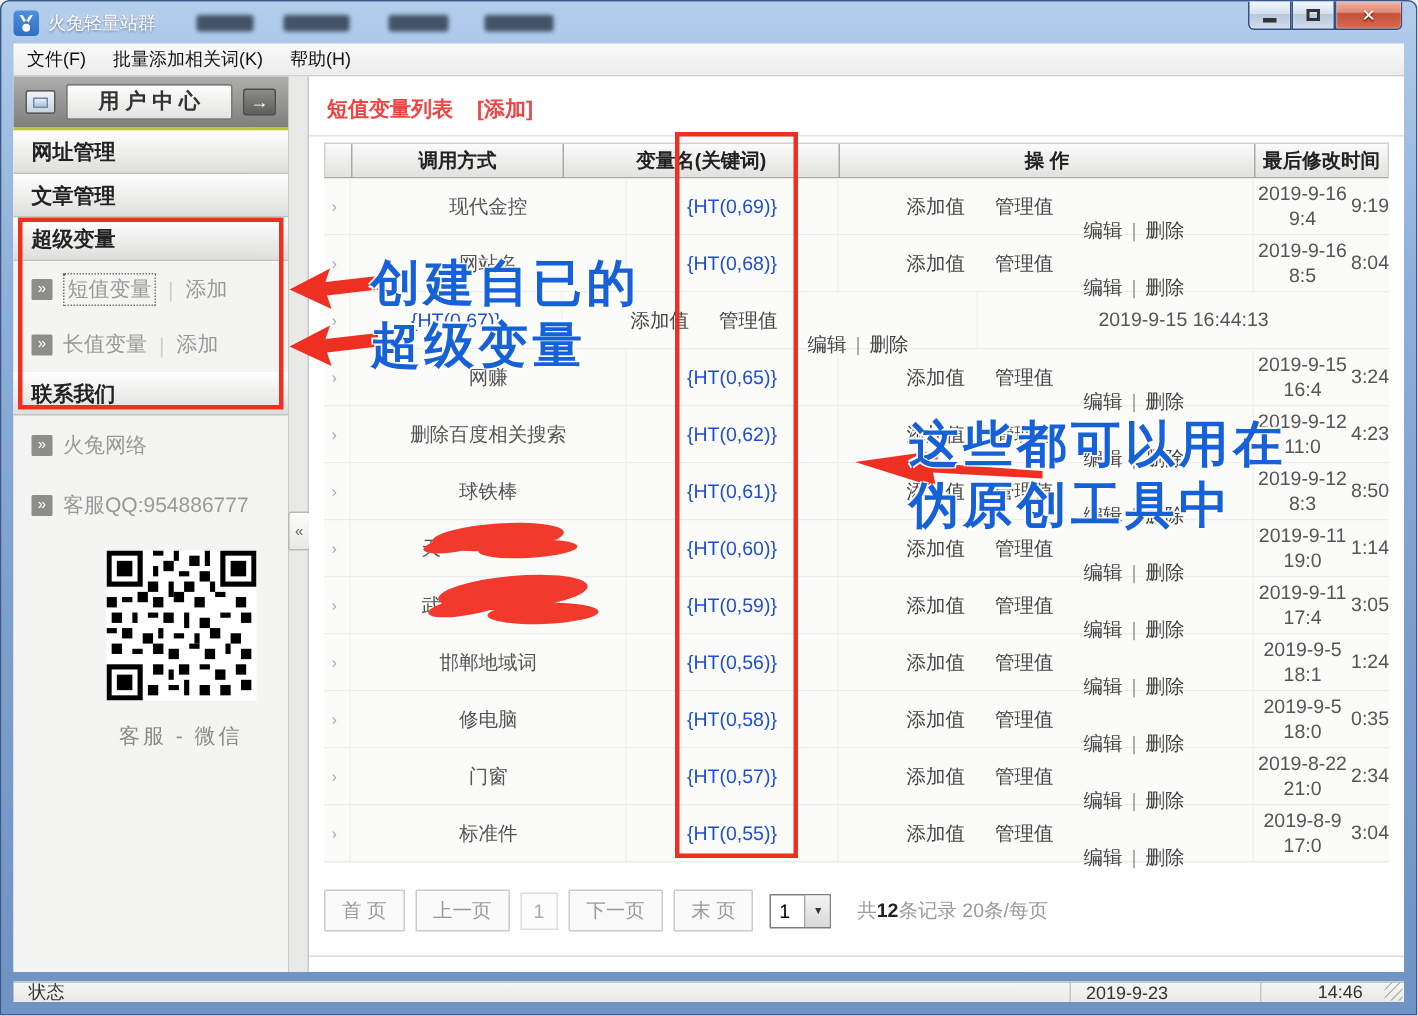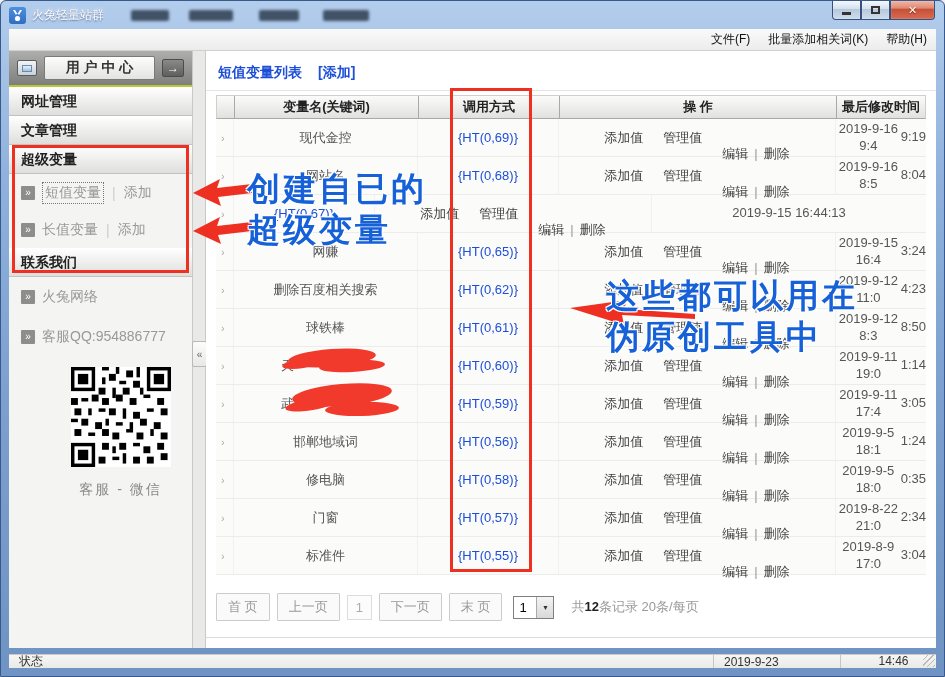--- a/index.html
+++ b/index.html
@@ -18,21 +18,21 @@
   .win-controls { position:absolute; top:0; right:9px; display:flex; }
   .win-btn { width:29px; height:19px; border:1px solid #35517e; border-top:none; display:flex; align-items:center; justify-content:center;
     background:linear-gradient(#f4f8fc,#d3dfee 45%,#b6c8de 46%,#cfdcea); box-shadow:inset 0 0 1px #fff; }
   .win-btn.min { border-radius:0 0 0 4px; }
   .win-btn.close { width:45px; border-radius:0 0 4px 0; background:linear-gradient(#f0b5a5,#e08970 40%,#c4503a 45%,#d96a4f); color:#fff; font-weight:bold; font-size:11px; text-shadow:0 1px 1px #7d2213; }
   .glyph-min { width:9px; height:3px; background:#333; margin-top:6px; }
   .glyph-max { width:9px; height:8px; border:2px solid #333; }
 
   
   .menubar { position:absolute; top:28px; left:8px; right:8px; height:22px; background:linear-gradient(#fafafa,#ececec);
-    border-bottom:1px solid #d0d0ce; display:flex; align-items:center; font-size:12px; color:#111;justify-content:flex-end; }
+    border-bottom:1px solid #d0d0ce; display:flex; align-items:center; font-size:12px; color:#111; }
   .menu-item { padding:3px 9px; }
 
   
   .content { position:absolute; top:50px; left:8px; right:8px; bottom:28px; display:flex; background:#eeeeec; }
 
   
   .sidebar { width:184px; background:#f4f4f2; position:relative; border-right:1px solid #c9c9c7; }
   .side-toolbar { height:36px; background:linear-gradient(#aeaeac,#7e7e7c); display:flex; align-items:center; gap:7px; padding:0 8px;
     border-bottom:2px solid #b6c832; }
   .mini-btn { width:20px; height:16px; border:1px solid #5c5c5a; background:linear-gradient(#f2f5f8,#c6d2de); border-radius:2px; display:flex; align-items:center; justify-content:center; }
@@ -52,21 +52,21 @@
   .qr-wrap svg { width:100px; height:100px; background:#fff; }
   .qr-caption { margin-top:10px; font-size:14px; color:#8a8a88; letter-spacing:2px; }
 
   
   .splitter { width:13px; background:#e9e9e7; border-right:1px solid #c9c9c7; position:relative; }
   .collapse-btn { position:absolute; top:290px; left:-1px; width:15px; height:26px; border:1px solid #b9b9b7; background:linear-gradient(#fcfcfa,#e8e8e6);
     font-size:10px; color:#666; display:flex; align-items:center; justify-content:center; border-radius:2px; }
 
   
   .main { flex:1; background:#fff; position:relative; overflow:hidden; }
-  .list-title { padding:13px 12px 8px; font-size:14px; font-weight:bold; color:#1d4ed8; border-bottom:1px solid #e4e4e2; display:flex; gap:16px; }
+  .list-title { padding:13px 12px 8px; font-size:14px; font-weight:bold; color:#ef4444; border-bottom:1px solid #e4e4e2; display:flex; gap:16px; }
   .table { margin:4px 10px 0; }
   .thead { display:flex; height:24px; background:linear-gradient(#fbfbfb,#e1e1df); border:1px solid #cfcfcd; border-bottom:1px solid #a9a9a7; }
   .th { display:flex; align-items:center; justify-content:center; font-size:13px; font-weight:bold; color:#222; border-right:1px solid #a9a9a7; }
   .th:last-child { border-right:none; }
   .trow { display:flex; height:38px; background:#fbfbfa; border-bottom:1px solid #ececea; }
   .cell { display:flex; align-items:center; justify-content:center; font-size:13px; color:#555; border-right:1px solid #f1f1ef; }
   .c0 { width:18px; } .c1 { width:184px; } .c2 { width:141px; } .c3 { width:277px; } .c4 { flex:1; border-right:none; }
   .chev { color:#aaa; font-size:11px; justify-content:flex-start; padding-left:5px; }
   .call { color:#1d4ed8; }
   .ops { gap:20px; color:#444; }
@@ -266,22 +266,22 @@
 
     <div class="main">
       <div class="list-title">
         <span>短值变量列表</span>
         <span>[添加]</span>
       </div>
 
       <div class="table">
         <div class="thead">
           <div class="th c0"></div>
+          <div class="th c2">调用方式</div>
           <div class="th c1">变量名(关键词)</div>
-          <div class="th c2">调用方式</div>
           <div class="th c3">操  作</div>
           <div class="th c4">最后修改时间</div>
         </div>
 
         <div class="trow">
           <div class="cell c0 chev">›</div>
           <div class="cell c1">现代金控</div>
           <div class="cell c2 call">{HT(0,69)}</div>
           <div class="cell c3 ops">
             <span class="oplink">添加值</span>

